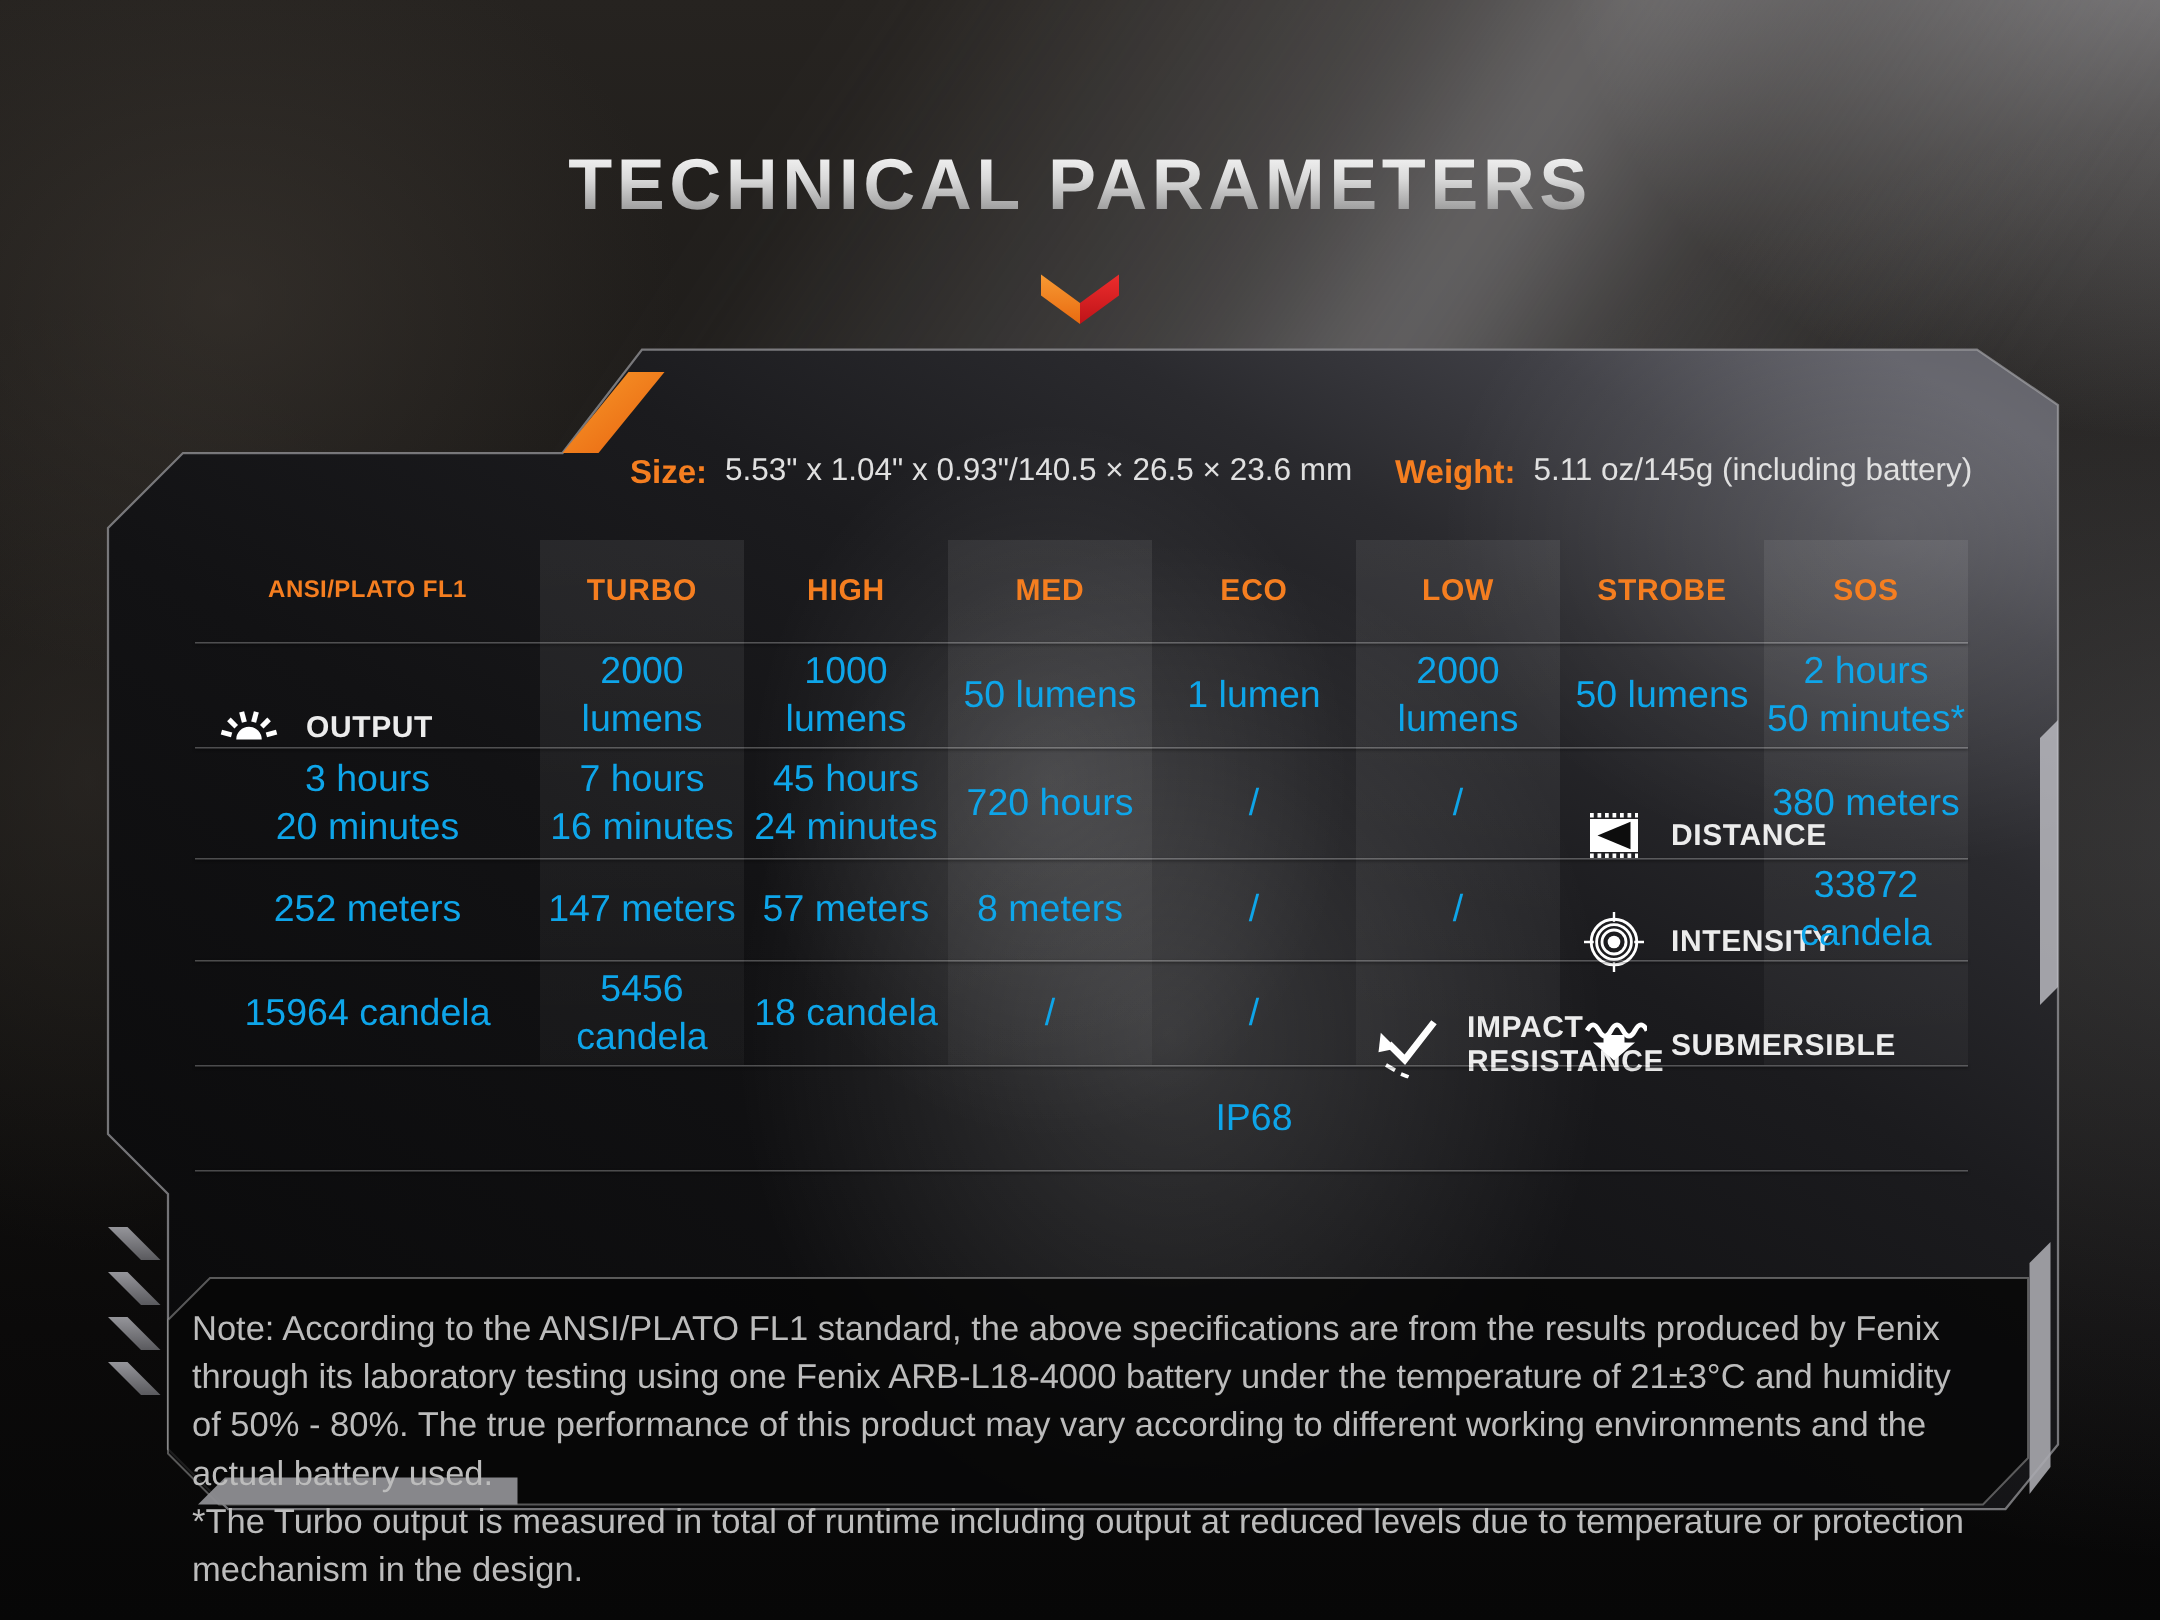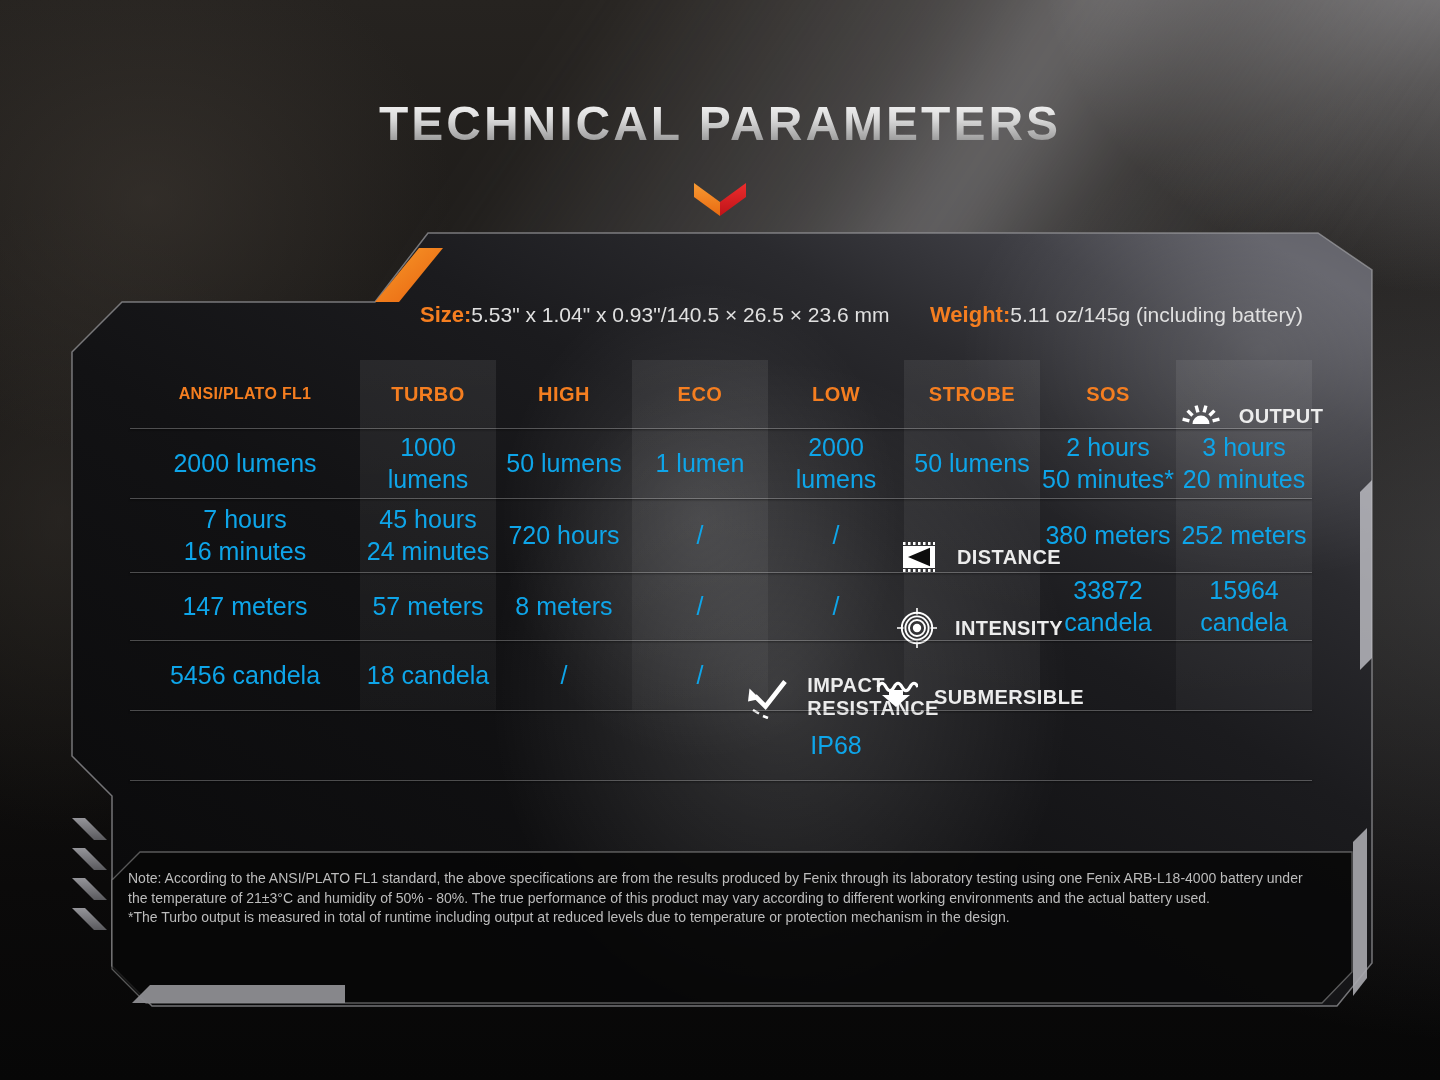--- a/index.html
+++ b/index.html
@@ -23,43 +23,43 @@
     background:linear-gradient(90deg,rgba(220,220,228,0) 0%,rgba(220,220,228,0.20) 40%,rgba(235,235,242,0.34) 55%,rgba(220,220,228,0.16) 72%,rgba(220,220,228,0) 100%);
     filter:blur(26px);
   }
   .page-title{
     position:absolute;top:96px;left:0;width:100%;text-align:center;z-index:3;
     font-size:48px;font-weight:bold;letter-spacing:3px;color:#cfcfcf;
     background:linear-gradient(180deg,#fdfdfd 0%,#dadada 42%,#7e7e7e 100%);
     -webkit-background-clip:text;background-clip:text;-webkit-text-fill-color:transparent;
   }
   .panel-svg{position:absolute;left:0;top:0;z-index:2;}
-  .summary-group{position:absolute;top:302px;display:flex;align-items:center;z-index:3;}
+  .summary-group{position:absolute;top:302px;display:flex;gap:12px;align-items:flex-start;z-index:3;}
   .summary-label{color:#F57E20;font-weight:bold;font-size:22px;}
   .summary-value{color:#e0e0e0;font-size:21px;}
   .spec-table{
     position:absolute;left:130px;top:360px;width:1182px;z-index:3;
     display:grid;grid-template-columns:230px repeat(7,136px);
     grid-template-rows:68px 70px 74px 68px 70px 70px 72px;
   }
   .band{position:absolute;top:0;height:350px;width:136px;z-index:0;
     background:linear-gradient(180deg,rgba(255,255,255,0.075),rgba(255,255,255,0.035));}
   .sep{position:absolute;left:0;width:100%;height:1px;z-index:2;
     background:rgba(255,255,255,0.26);box-shadow:0 1px 2px rgba(0,0,0,0.55);}
   .cell{display:flex;align-items:center;justify-content:center;text-align:center;position:relative;z-index:1;}
   .head{color:#F57E20;font-weight:bold;font-size:20px;letter-spacing:0.5px;}
   .standard{font-size:16px;letter-spacing:0.3px;}
-  .label-cell{justify-content:center;padding-left:13px;gap:15px;color:#ececec;
+  .label-cell{justify-content:flex-start;padding-left:13px;gap:15px;color:#ececec;
     font-weight:bold;font-size:20px;letter-spacing:0.4px;text-align:left;line-height:1.15;white-space:pre-line;margin-top:44px;}
   .value{color:#0ea5e9;font-size:25px;line-height:1.28;white-space:pre-line;}
   .span-cell{grid-column:2 / -1;}
   .icon{width:46px;height:46px;flex:0 0 46px;display:flex;align-items:center;justify-content:center;}
   .icon svg{width:44px;height:44px;display:block;}
   .note{position:absolute;left:128px;top:869px;width:1192px;z-index:3;
-    color:#bcbcbc;font-size:14px;line-height:1.4;}
+    color:#bcbcbc;font-size:23px;line-height:1.4;}
   .note p{margin:0;}
 </style>
 </head>
 <body>
 
 <div class="bg"></div>
 <div class="beam"></div>
 
 <div class="page-title">TECHNICAL PARAMETERS</div>
 
@@ -144,20 +144,21 @@
   <div class="sep" style="top:68px"></div>
   <div class="sep" style="top:138px"></div>
   <div class="sep" style="top:212px"></div>
   <div class="sep" style="top:280px"></div>
   <div class="sep" style="top:350px"></div>
   <div class="sep" style="top:420px"></div>
 
   <div class="cell head standard">ANSI/PLATO FL1</div>
   <div class="cell head">TURBO</div>
   <div class="cell head">HIGH</div>
+  <div class="cell head">MED</div>
   <div class="cell head">ECO</div>
   <div class="cell head">LOW</div>
   <div class="cell head">STROBE</div>
   <div class="cell head">SOS</div>
 
   <div class="cell label-cell">
     <span class="icon">
       <svg viewBox="0 0 44 44">
           <path d="M13.5 30 A8.5 8.5 0 0 1 30.5 30 Z" fill="#fff"></path>
           <g stroke="#fff" stroke-width="3.4">

